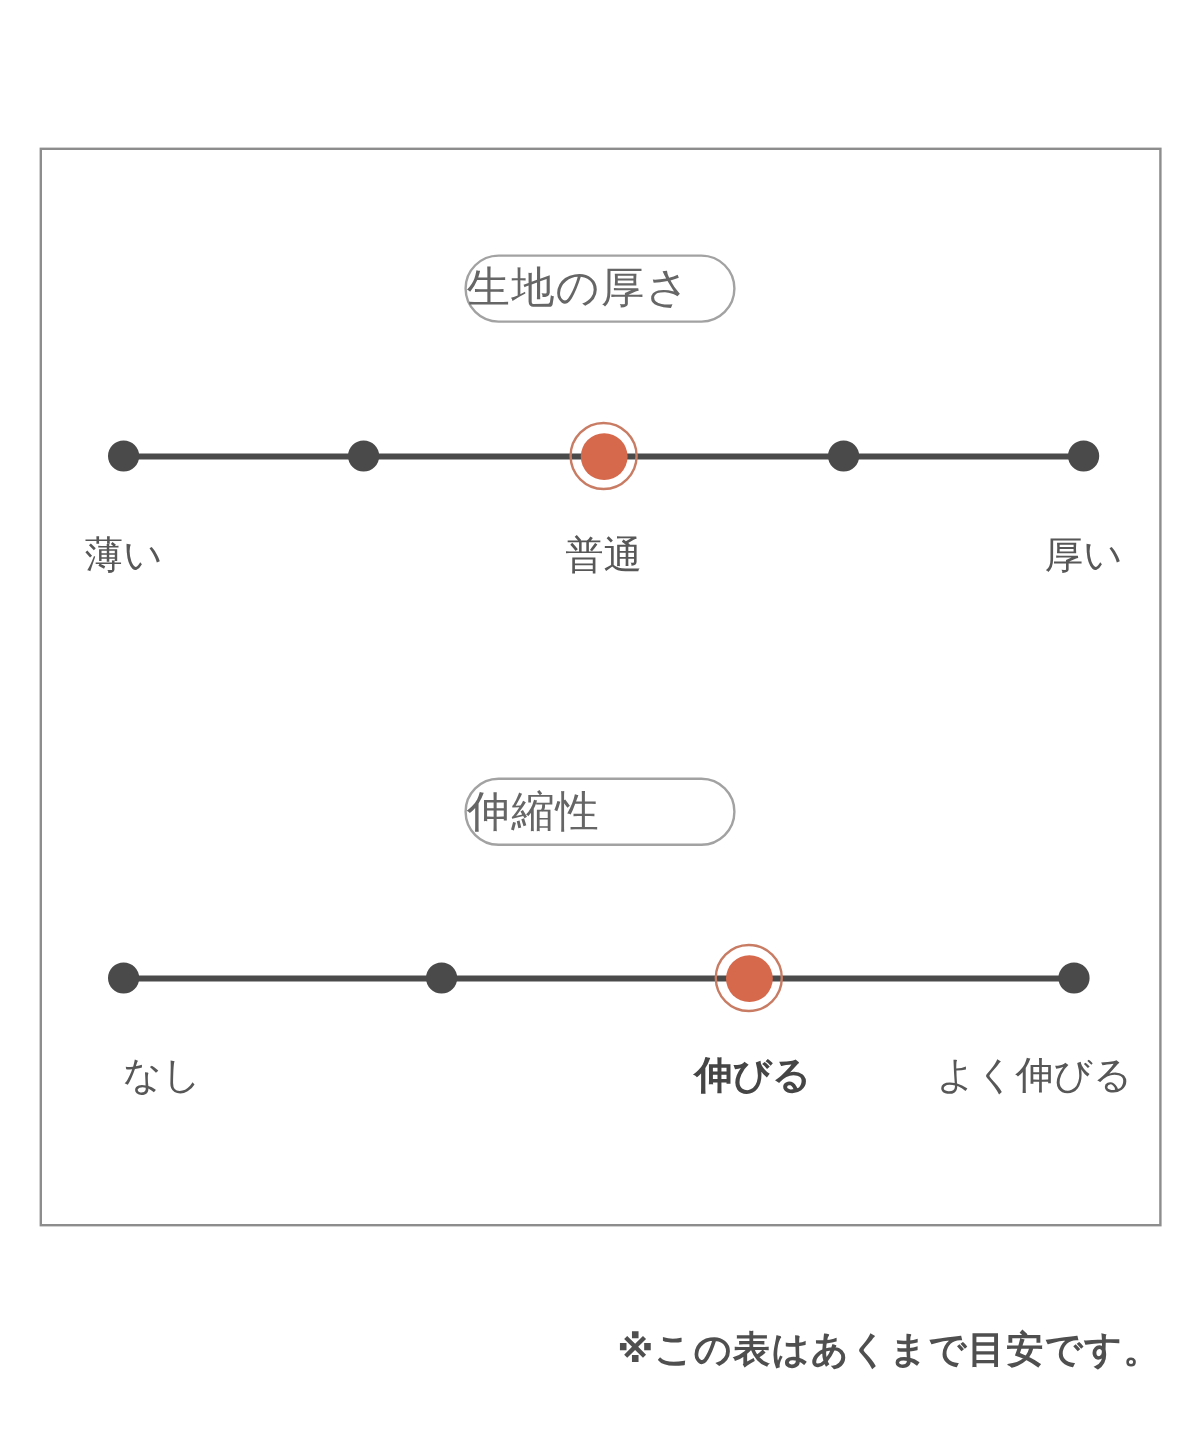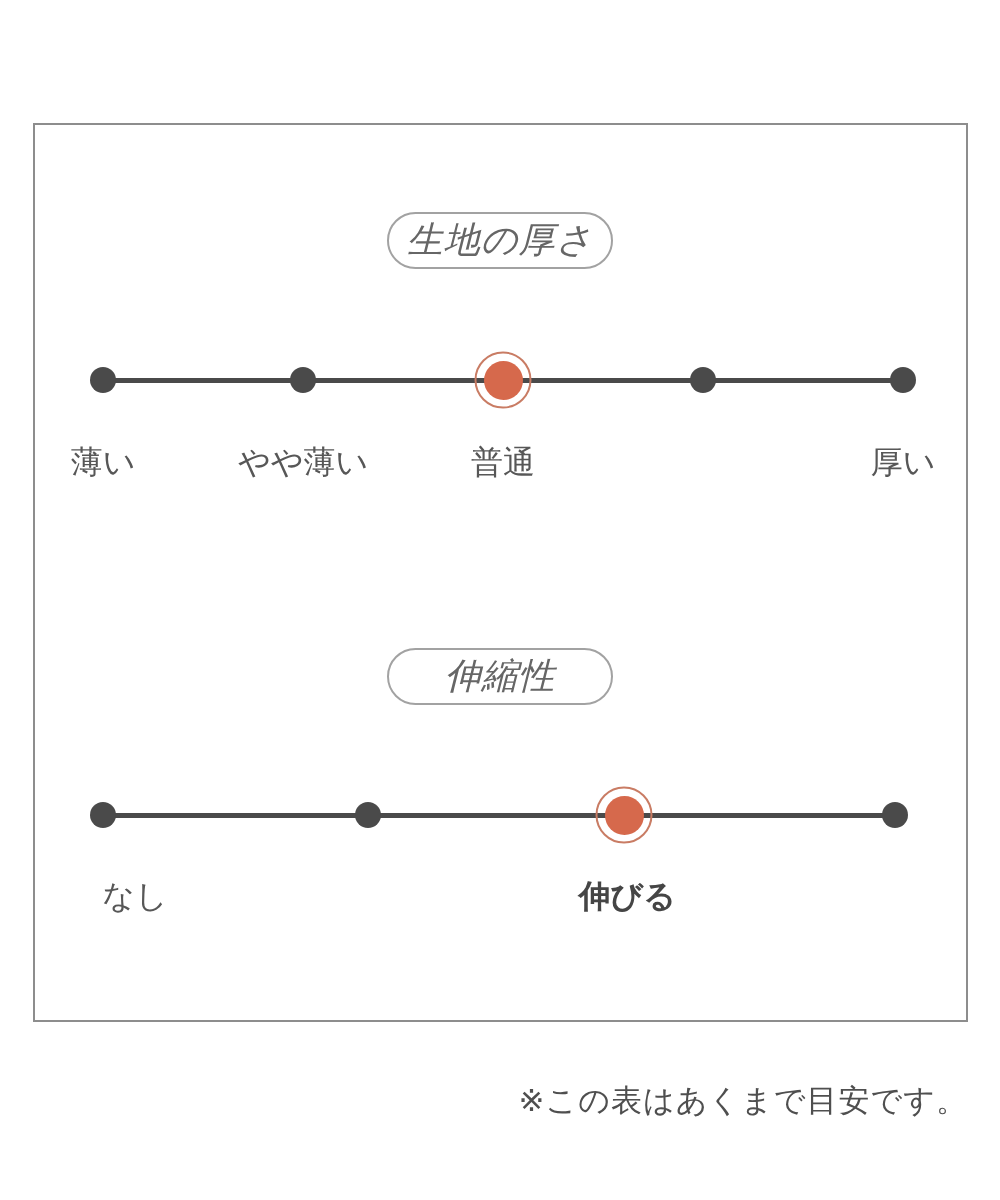--- a/index.html
+++ b/index.html
@@ -23,24 +23,23 @@
     overflow:hidden;
   }
   .frame{
     position:absolute;left:33px;top:123px;width:935px;height:899px;
     border:2px solid var(--box-border);box-sizing:border-box;background:transparent;
   }
   .pill{
     position:absolute;left:50%;transform:translateX(-50%);
     width:226px;height:57px;box-sizing:border-box;
     border:2px solid var(--pill-border);border-radius:30px;
-    display:flex;align-items:center;justify-content:center;
+    display:flex;align-items:center;justify-content:flex-start;
     font-size:36px;letter-spacing:1px;color:var(--pill-text);font-weight:500;
     background:#fff;
-    font-style:italic;
   }
   .track{position:absolute;height:0;}
   .track .line{
     position:absolute;left:0;right:0;top:-2.5px;height:5px;
     background:var(--line);border-radius:3px;
   }
   .dot{
     position:absolute;top:0;width:26px;height:26px;border-radius:50%;
     background:var(--dot);transform:translate(-50%,-50%);
   }
@@ -55,22 +54,22 @@
   }
   .labels{position:absolute;height:40px;}
   .labels .lbl{
     position:absolute;top:0;transform:translateX(-50%);
     font-size:32px;line-height:38px;font-weight:400;color:var(--label-text);
     white-space:nowrap;
   }
   .labels .lbl.sel{font-weight:800;color:var(--selected-label-text);text-align:right;}
   .labels .lbl.shift-left{transform:translateX(-50%) translateX(-33px);}
   .footer{
-    position:absolute;right:32px;top:1080px;
-    font-size:31px;font-weight:400;color:var(--footer-text);
+    position:absolute;right:32px;top:1104px;
+    font-size:31px;font-weight:700;color:var(--footer-text);
     letter-spacing:1px;white-space:nowrap;text-align:center;
   }
 </style>
 </head>
 <body>
 
 <div class="frame"></div>
 
 <div class="pill" style="top:212px;">
   <span>生地の厚さ</span>
@@ -83,21 +82,20 @@
   <span class="sel-marker" style="left:50%;">
     <span class="ring"></span>
     <span class="core"></span>
   </span>
   <span class="dot" style="left:75%;"></span>
   <span class="dot" style="left:100%;"></span>
 </div>
 
 <div class="labels" style="left:103px;top:443px;width:800px;">
   <span class="lbl" style="left:0%;">薄い</span>
-  <span class="lbl" style="left:25%;">やや薄い</span>
   <span class="lbl" style="left:50%;">普通</span>
   <span class="lbl" style="left:100%;">厚い</span>
 </div>
 
 <div class="pill" style="top:648px;">
   <span>伸縮性</span>
 </div>
 
 <div class="track" style="left:103px;top:815px;width:792px;">
   <div class="line"></div>
@@ -106,15 +104,16 @@
   <span class="sel-marker" style="left:65.8%;">
     <span class="ring"></span>
     <span class="core"></span>
   </span>
   <span class="dot" style="left:100%;"></span>
 </div>
 
 <div class="labels" style="left:103px;top:877px;width:792px;">
   <span class="lbl" style="left:0%;margin-left:32px;">なし</span>
   <span class="lbl sel" style="left:66.2%;">伸びる</span>
+  <span class="lbl shift-left" style="left:100%;">よく伸びる</span>
 </div>
 
 <div class="footer">※この表はあくまで目安です。</div>
 
 </body></html>

